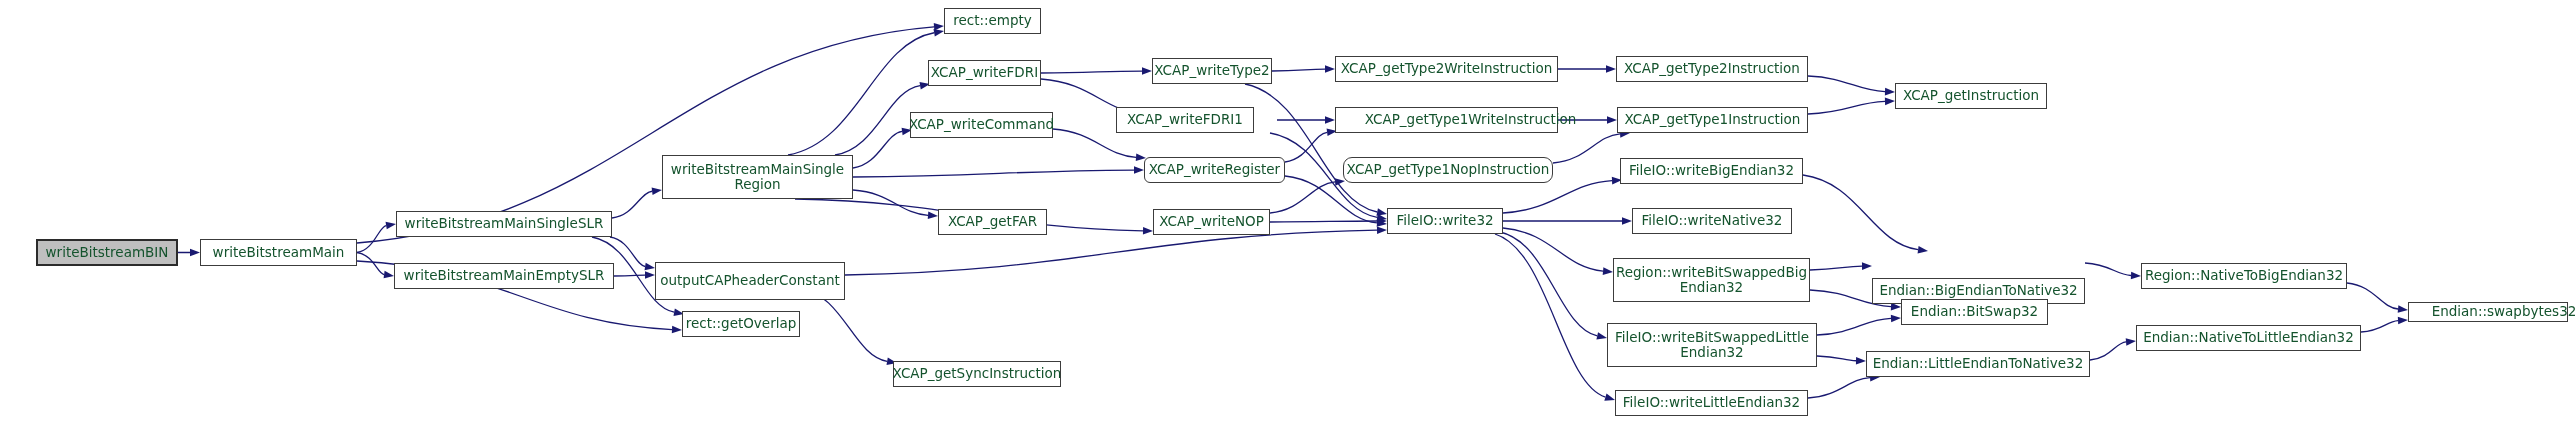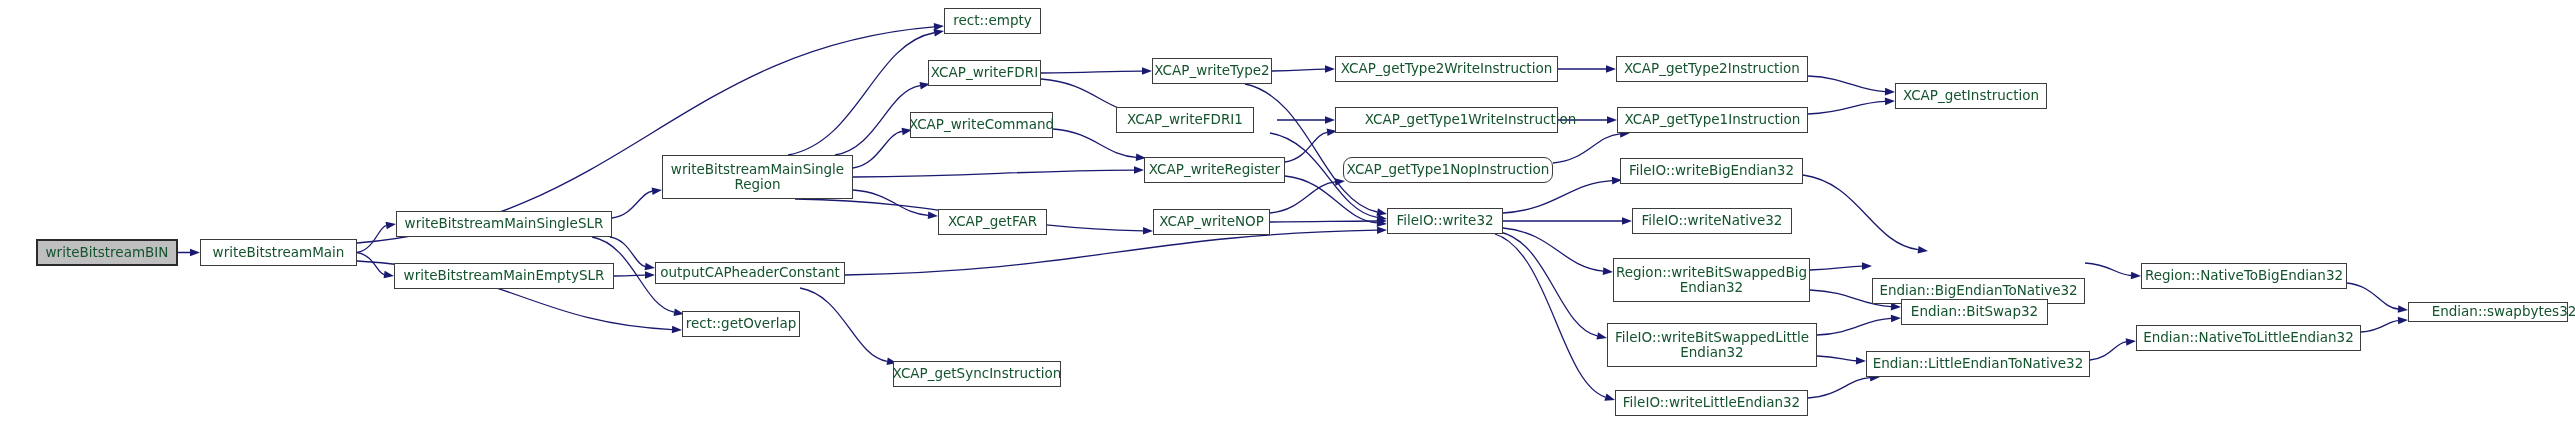--- a/index.html
+++ b/index.html
@@ -115,30 +115,30 @@
       <path class="edge" d="M 2361 332 C 2382.15 330.8 2386.85 321.2 2398.0160570127164 320.5664648503423"></path>
       <polygon class="arrow" points="2408,320 2397.8008003695863,316.77256651517456 2398.2313136558464,324.36036318551004"></polygon>
     </svg>
   <div id="node-layer">
       <div class="node root" style="left: 8px; top: 239px; width: 142px; height: 27px; margin-left: 28px;">writeBitstreamBIN</div>
       <div class="node" style="left: 200px; top: 239px; width: 157px; height: 27px;">writeBitstreamMain</div>
       <div class="node" style="left: 396px; top: 211px; width: 216px; height: 26px;">writeBitstreamMainSingleSLR</div>
       <div class="node" style="left: 394px; top: 263px; width: 220px; height: 26px;">writeBitstreamMainEmptySLR</div>
       <div class="node" style="left: 662px; top: 155px; width: 191px; height: 44px;">writeBitstreamMainSingle
 Region</div>
-      <div class="node" style="left: 655px; top: 262px; width: 190px; height: 22px;">outputCAPheaderConstant</div>
+      <div class="node" style="left: 655px; top: 262px; width: 190px; height: 38px;">outputCAPheaderConstant</div>
       <div class="node" style="left: 682px; top: 311px; width: 118px; height: 26px;">rect::getOverlap</div>
       <div class="node" style="left: 893px; top: 361px; width: 168px; height: 26px;">XCAP_getSyncInstruction</div>
       <div class="node" style="left: 944px; top: 8px; width: 97px; height: 26px;">rect::empty</div>
       <div class="node" style="left: 928px; top: 60px; width: 113px; height: 26px;">XCAP_writeFDRI</div>
       <div class="node" style="left: 910px; top: 112px; width: 143px; height: 26px; text-align: right;">XCAP_writeCommand</div>
       <div class="node" style="left: 938px; top: 209px; width: 109px; height: 26px;">XCAP_getFAR</div>
       <div class="node" style="left: 1152px; top: 58px; width: 120px; height: 26px;">XCAP_writeType2</div>
       <div class="node" style="left: 1116px; top: 107px; width: 138px; height: 26px;">XCAP_writeFDRI1</div>
-      <div class="node" style="left: 1144px; top: 157px; width: 141px; height: 26px;">XCAP_writeRegister</div>
+      <div class="node" style="left: 1144px; top: 157px; width: 141px; height: 26px; border-radius: 6px;">XCAP_writeRegister</div>
       <div class="node" style="left: 1153px; top: 209px; width: 117px; height: 26px;">XCAP_writeNOP</div>
       <div class="node" style="left: 1335px; top: 56px; width: 223px; height: 26px;">XCAP_getType2WriteInstruction</div>
       <div class="node" style="left: 1335px; top: 107px; width: 223px; height: 26px; padding-left: 48px;">XCAP_getType1WriteInstruction</div>
       <div class="node" style="left: 1343px; top: 157px; width: 210px; height: 26px; border-radius: 9px;">XCAP_getType1NopInstruction</div>
       <div class="node" style="left: 1387px; top: 208px; width: 116px; height: 26px;">FileIO::write32</div>
       <div class="node" style="left: 1616px; top: 56px; width: 192px; height: 26px;">XCAP_getType2Instruction</div>
       <div class="node" style="left: 1617px; top: 107px; width: 191px; height: 26px;">XCAP_getType1Instruction</div>
       <div class="node" style="left: 1895px; top: 83px; width: 152px; height: 26px;">XCAP_getInstruction</div>
       <div class="node" style="left: 1620px; top: 158px; width: 183px; height: 26px;">FileIO::writeBigEndian32</div>
       <div class="node" style="left: 1632px; top: 208px; width: 160px; height: 26px;">FileIO::writeNative32</div>

